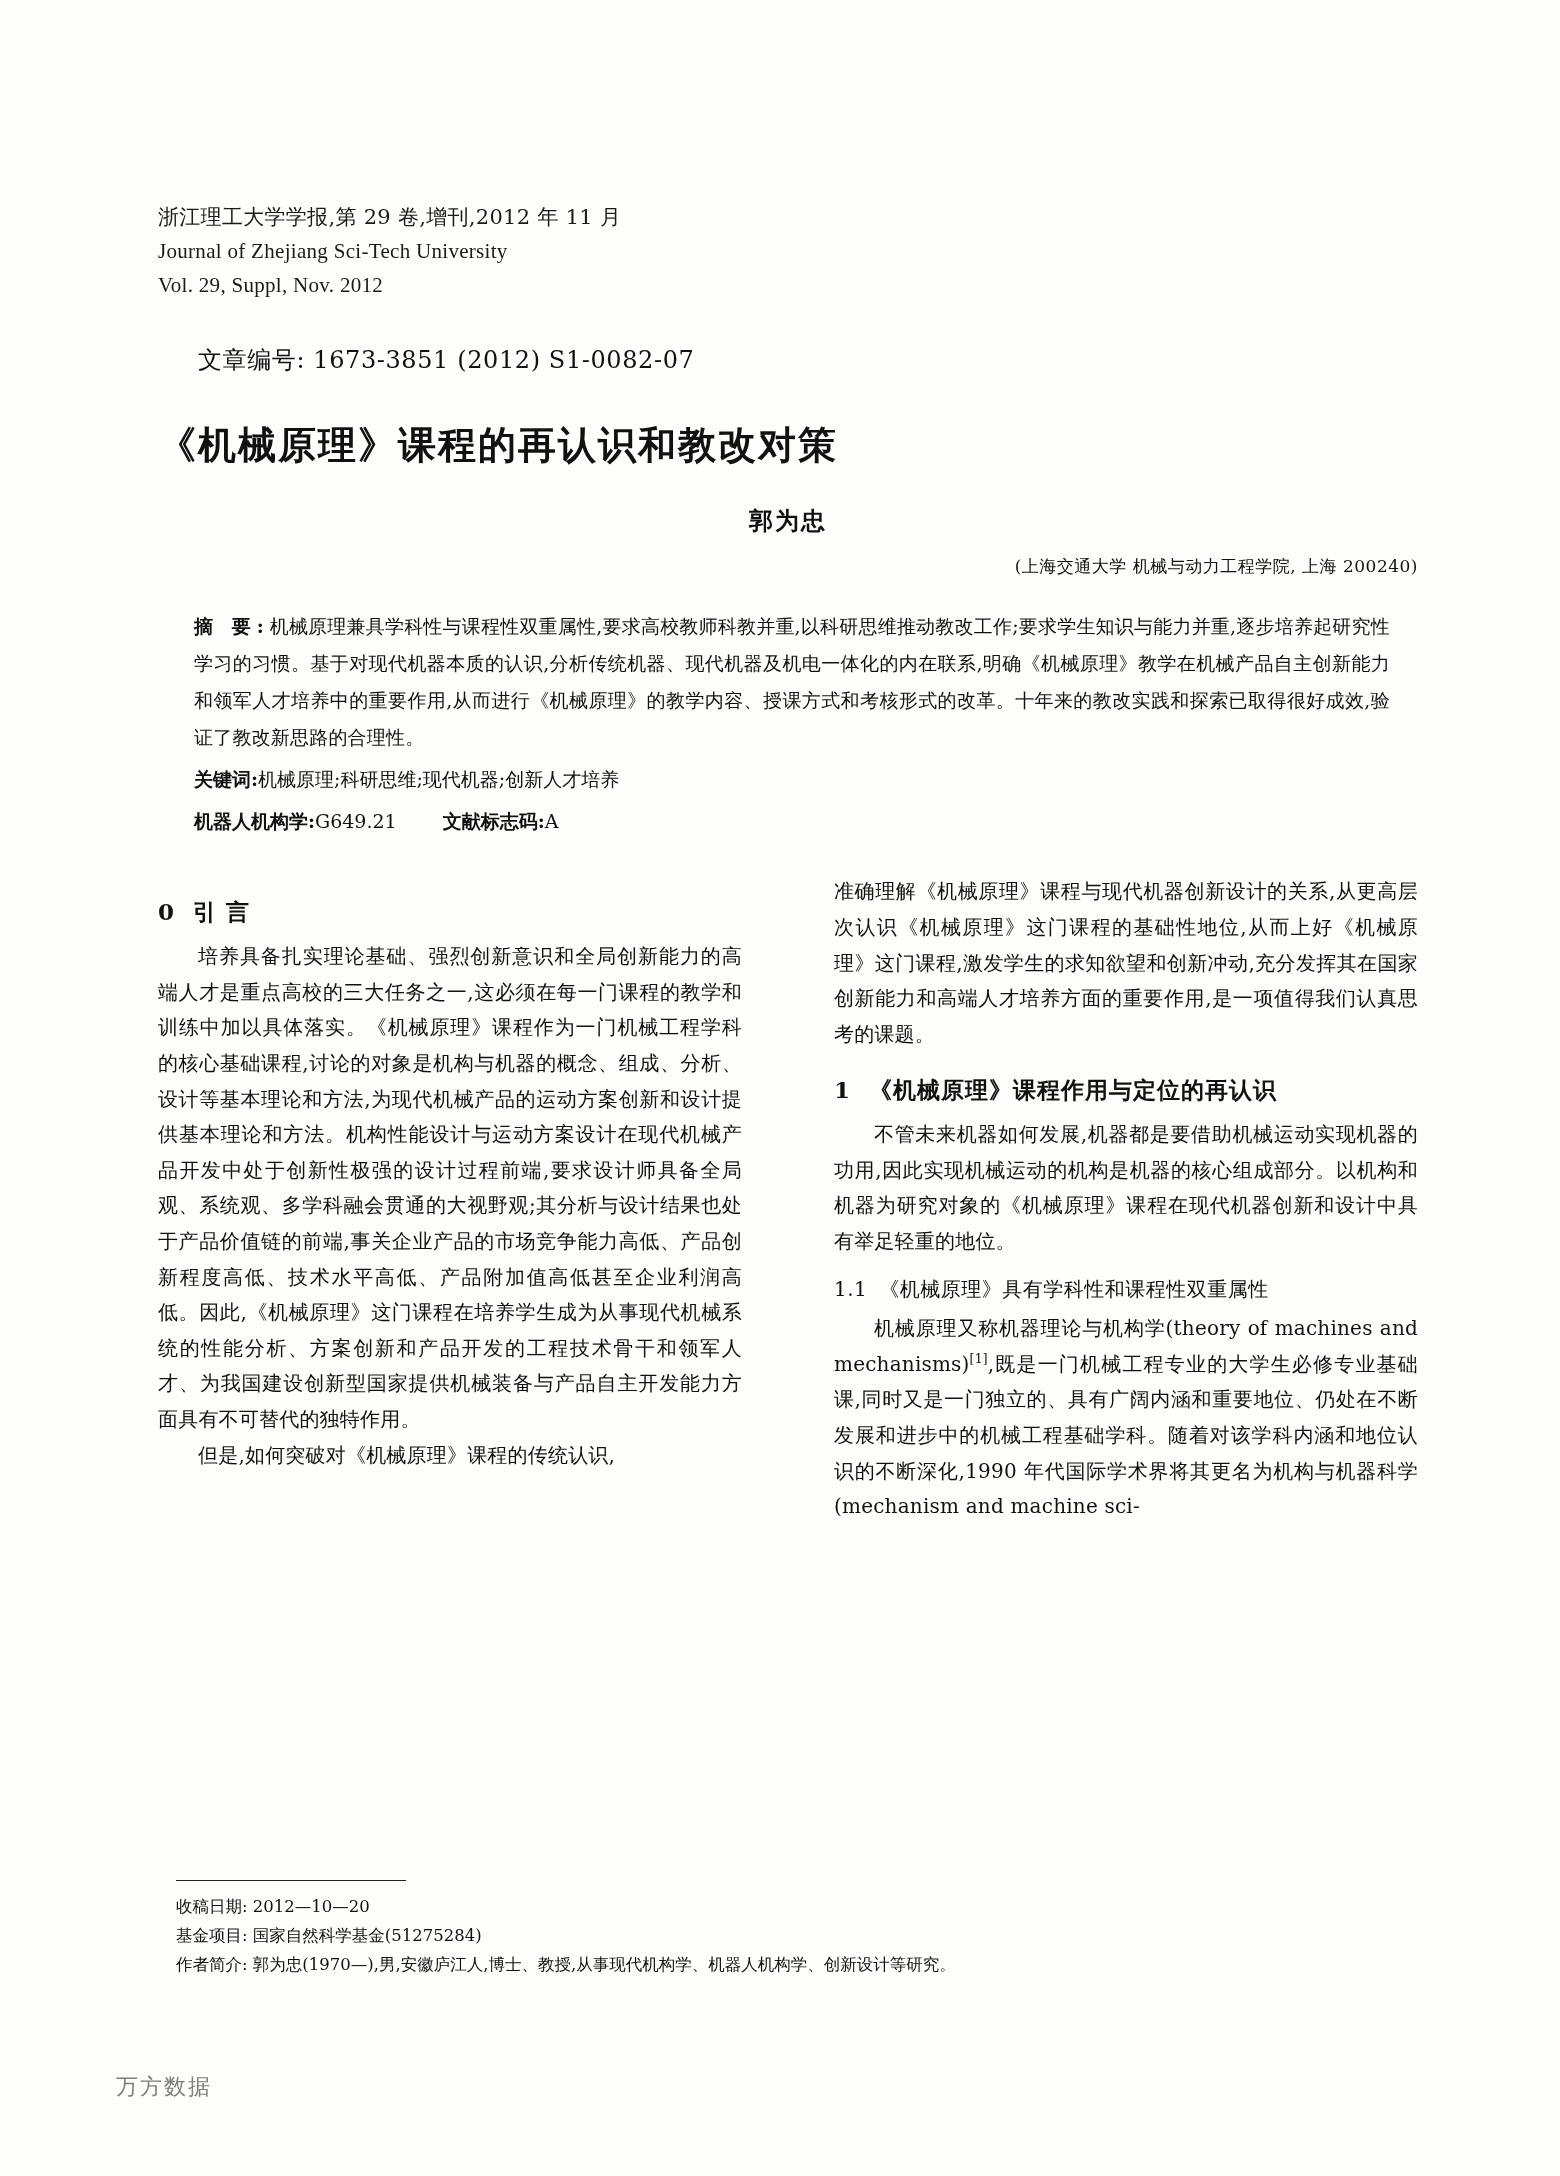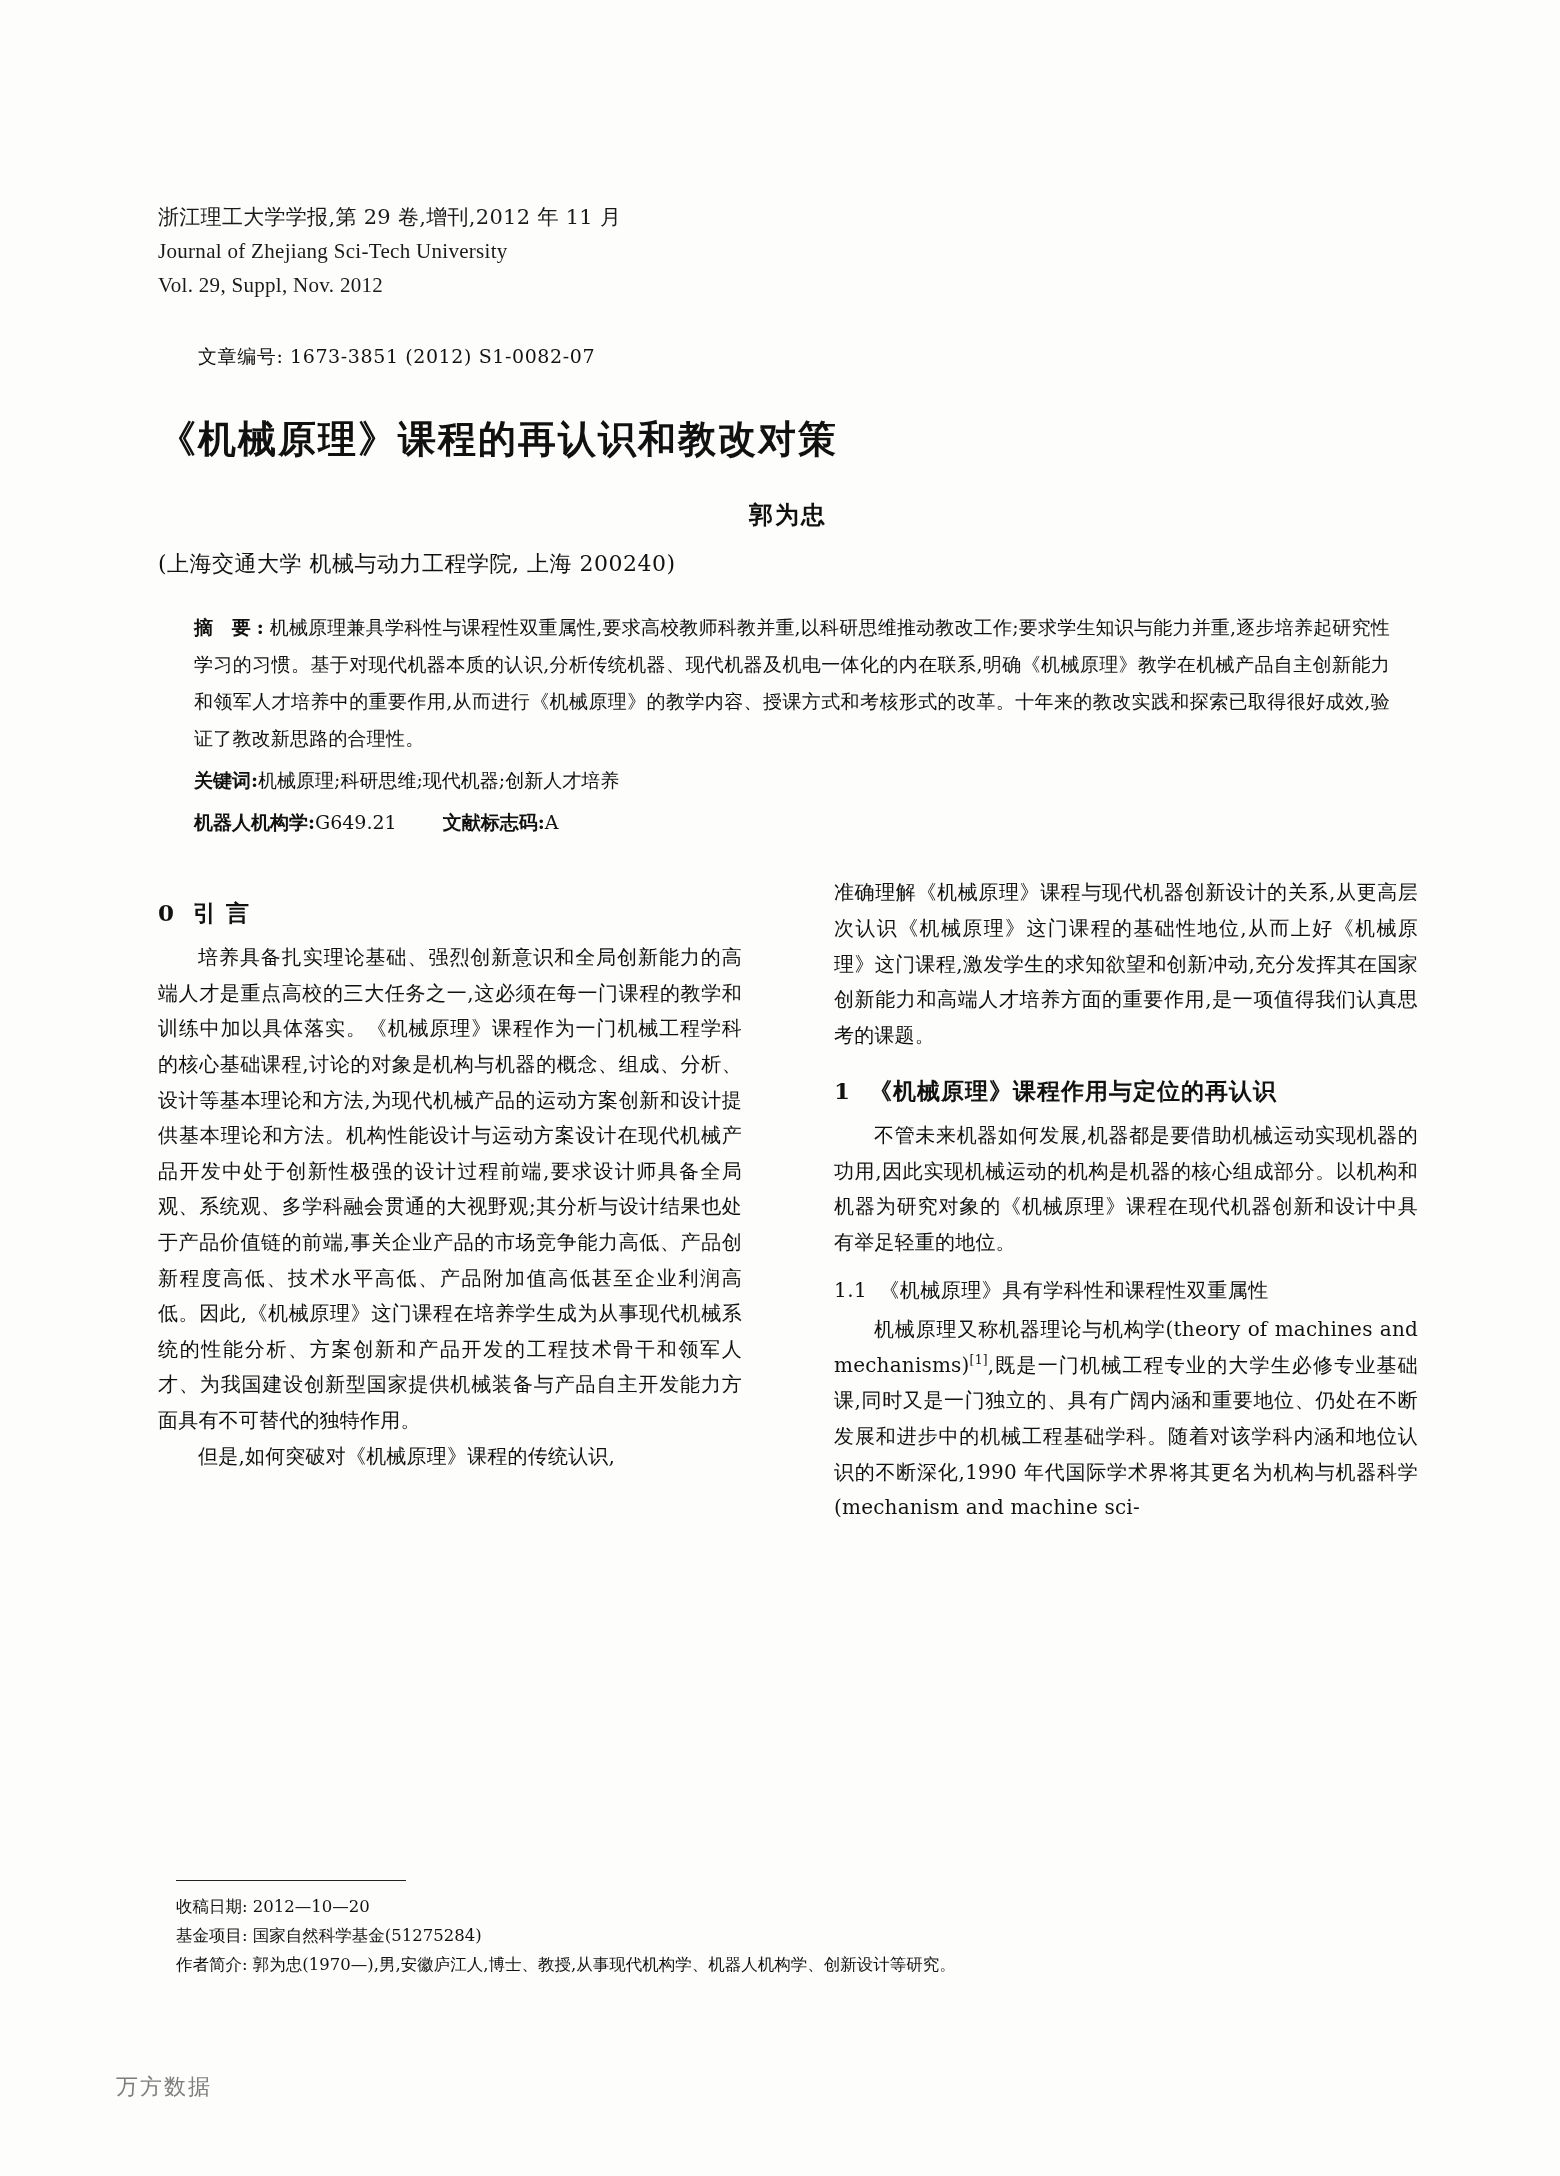--- a/index.html
+++ b/index.html
@@ -36,21 +36,21 @@
     letter-spacing: 0.3px;
     color: #1a1a1a;
   }
   .journal-header div { white-space: nowrap; }
   .jh-cn { font-family: "DejaVu Serif", serif; }
   .jh-en { font-family: "Liberation Serif", serif; }
 
   .article-no {
     margin-top: 42px;
     margin-left: 40px;
-    font-size: 19px;
+    font-size: 24px;
     letter-spacing: 0.6px;
     font-family: "DejaVu Serif", serif;
   }
 
   
   .title {
     margin-top: 44px;
     text-align: left;
     font-size: 38px;
     font-weight: bold;
@@ -60,22 +60,22 @@
   .author {
     margin-top: 34px;
     text-align: center;
     font-size: 24px;
     font-weight: bold;
     letter-spacing: 2px;
     font-family: "DejaVu Serif", serif;
   }
   .affiliation {
     margin-top: 18px;
-    text-align: left;
-    font-size: 22px;
+    text-align: right;
+    font-size: 17px;
     letter-spacing: 0.5px;
     font-family: "DejaVu Serif", serif;
   }
 
   
   .abstract {
     margin-top: 30px;
     padding: 0 28px 0 36px;
     font-size: 19px;
     line-height: 1.95;

